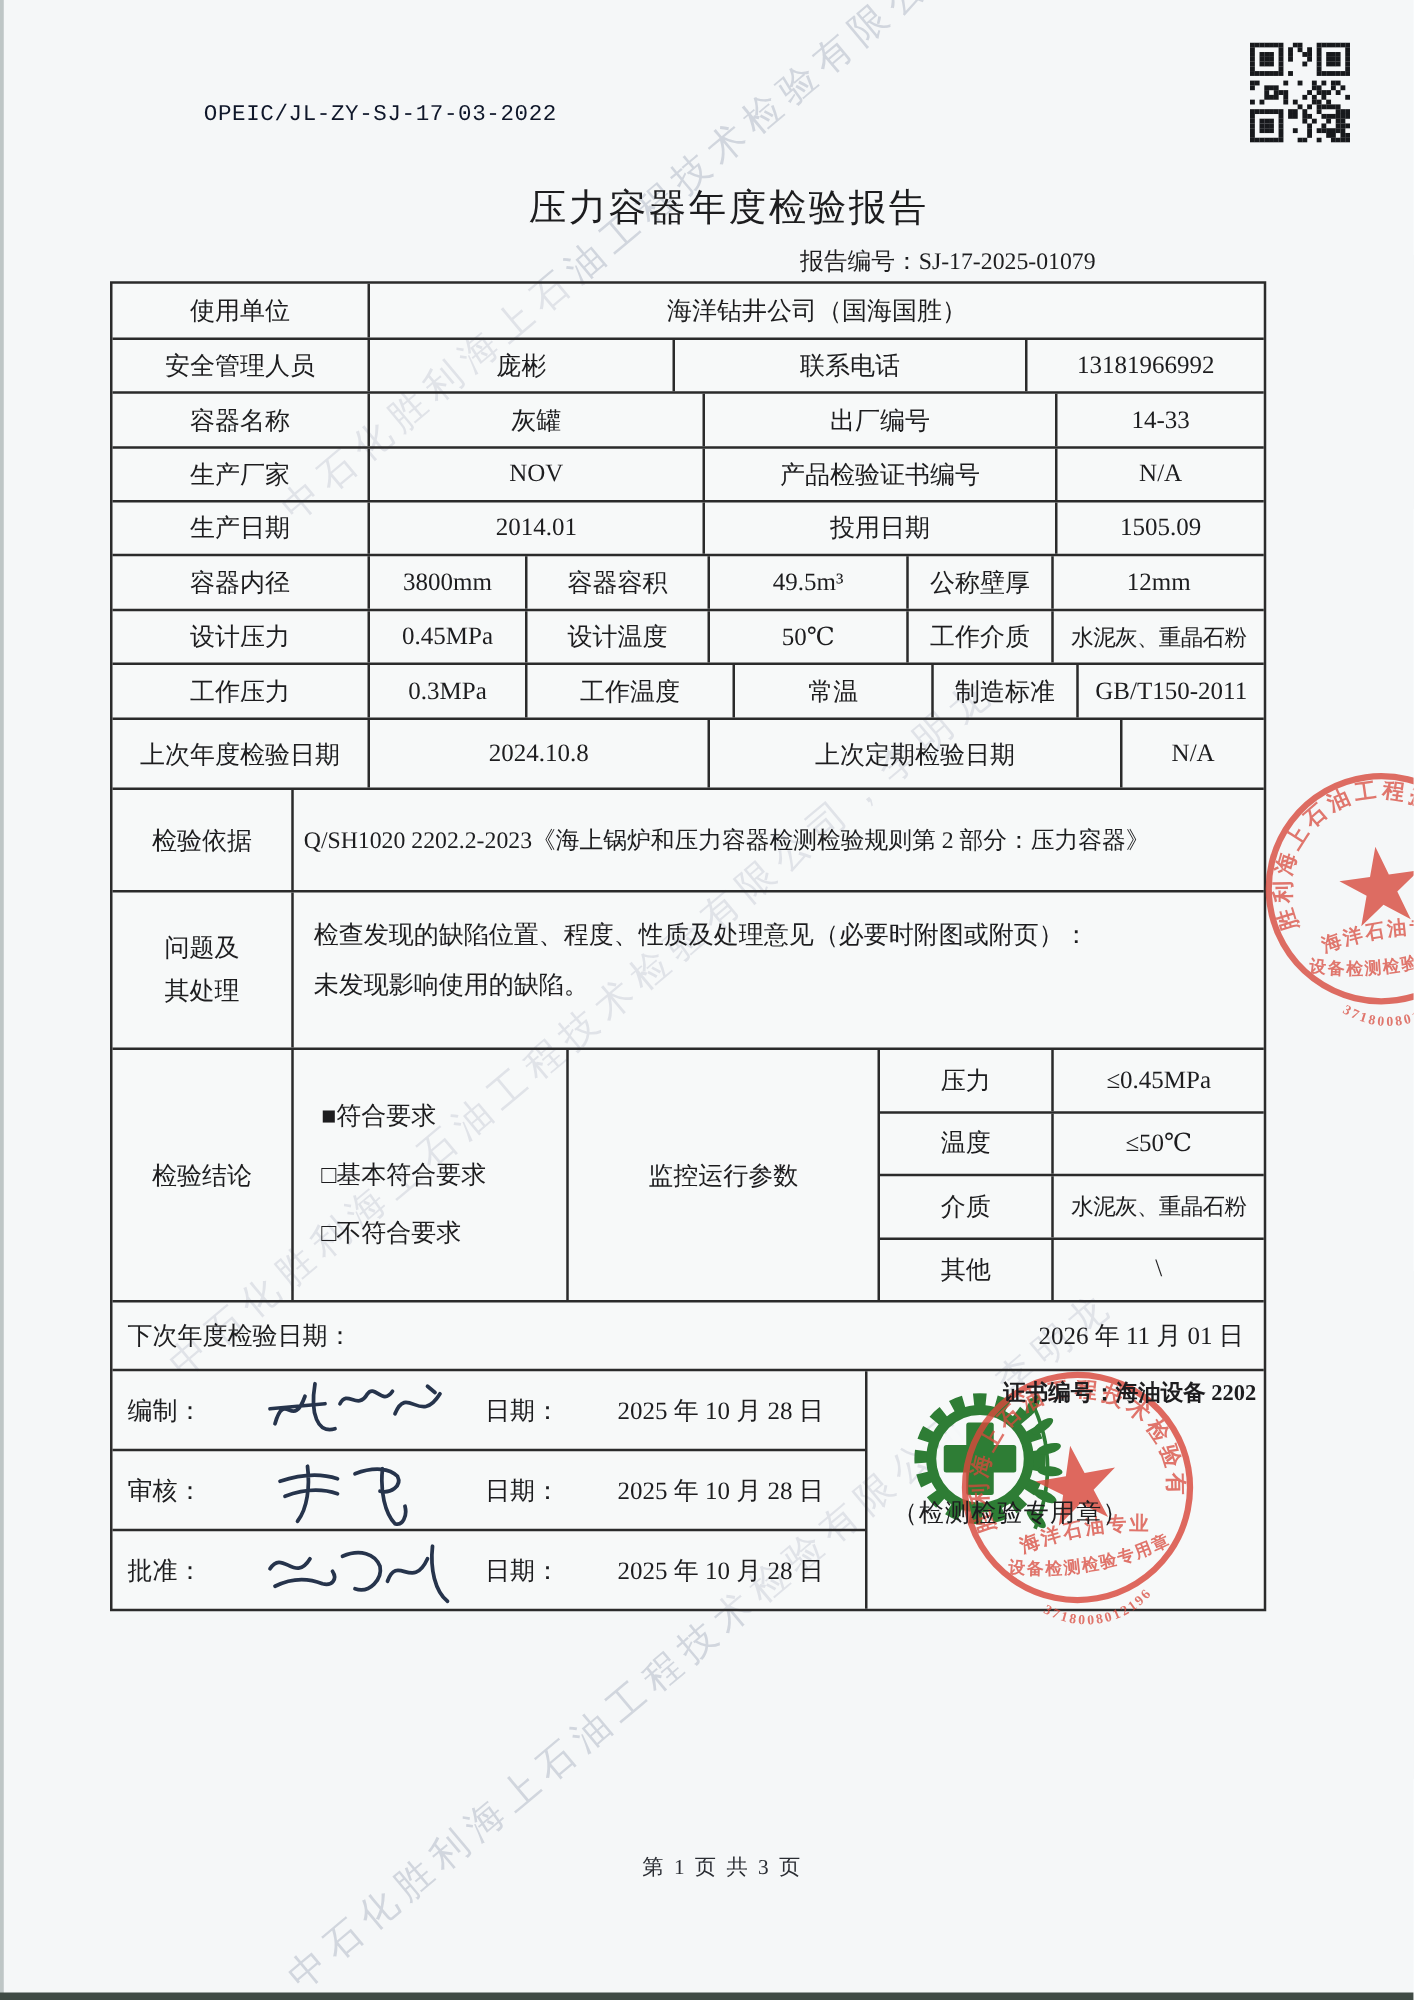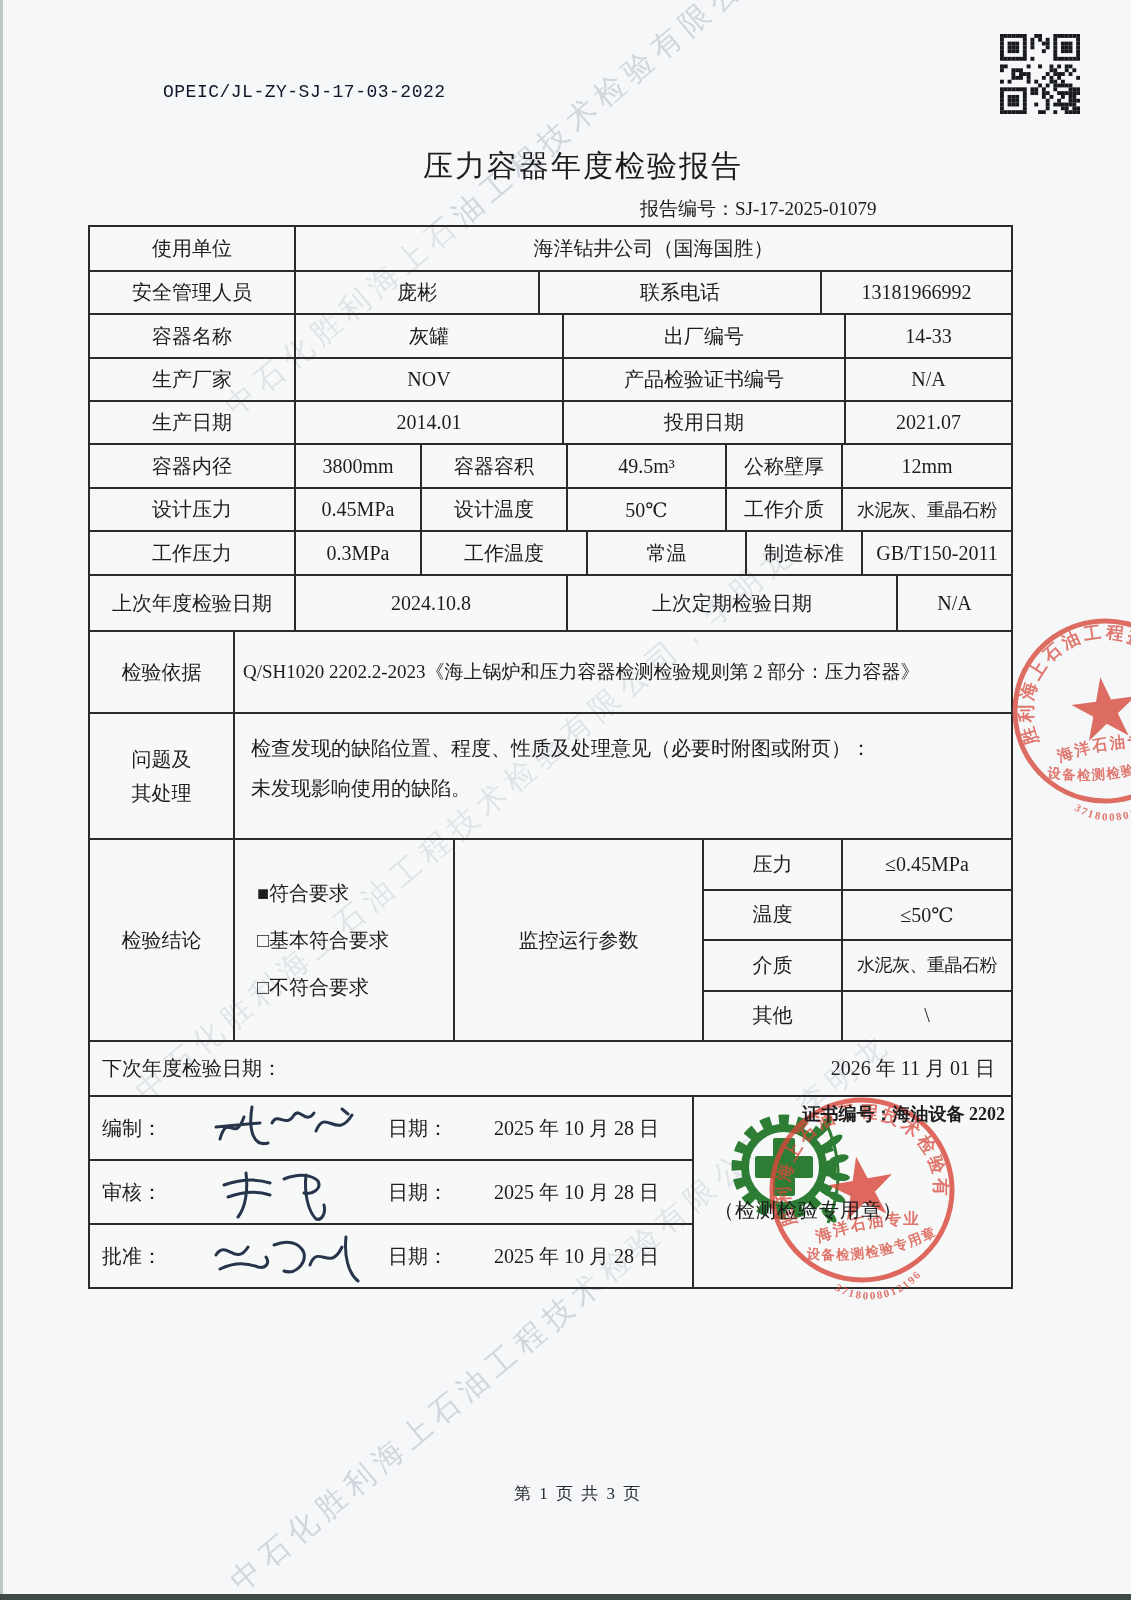--- a/index.html
+++ b/index.html
@@ -314,21 +314,21 @@
     <div class="row" style="height:43px">
       <div class="c" style="width:206px">生产厂家</div>
       <div class="c" style="width:268px">NOV</div>
       <div class="c" style="width:282px">产品检验证书编号</div>
       <div class="c flex1">N/A</div>
     </div>
     <div class="row" style="height:43px">
       <div class="c" style="width:206px">生产日期</div>
       <div class="c" style="width:268px">2014.01</div>
       <div class="c" style="width:282px">投用日期</div>
-      <div class="c flex1">2021.07</div>
+      <div class="c flex1">1505.09</div>
     </div>
 
     <div class="row" style="height:44px">
       <div class="c" style="width:206px">容器内径</div>
       <div class="c" style="width:126px">3800mm</div>
       <div class="c" style="width:146px">容器容积</div>
       <div class="c" style="width:159px">49.5m³</div>
       <div class="c" style="width:116px">公称壁厚</div>
       <div class="c flex1">12mm</div>
     </div>

